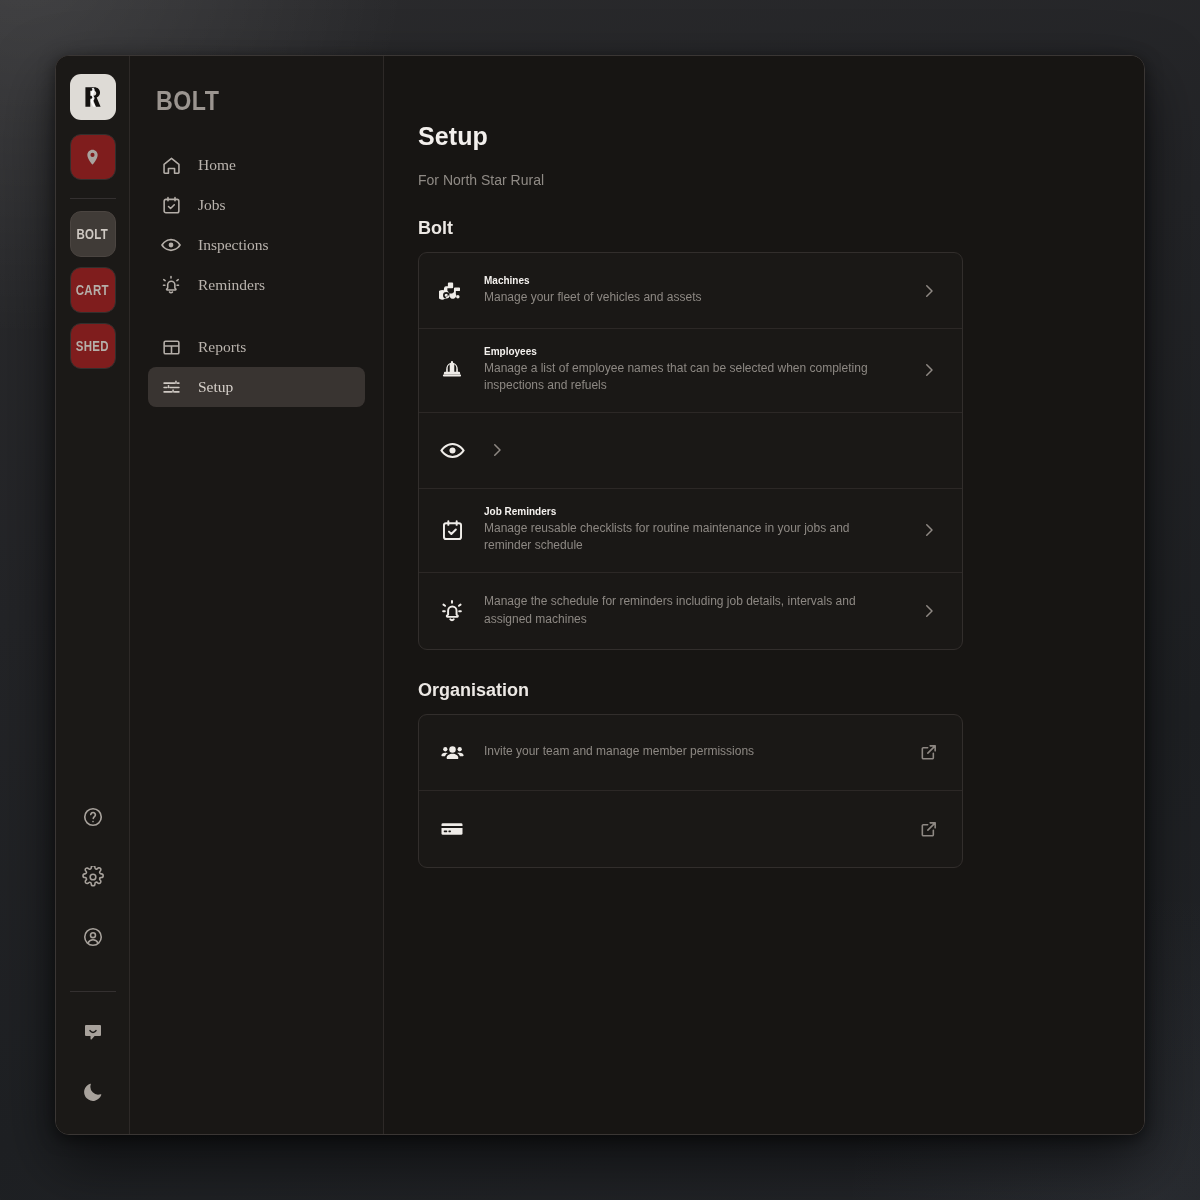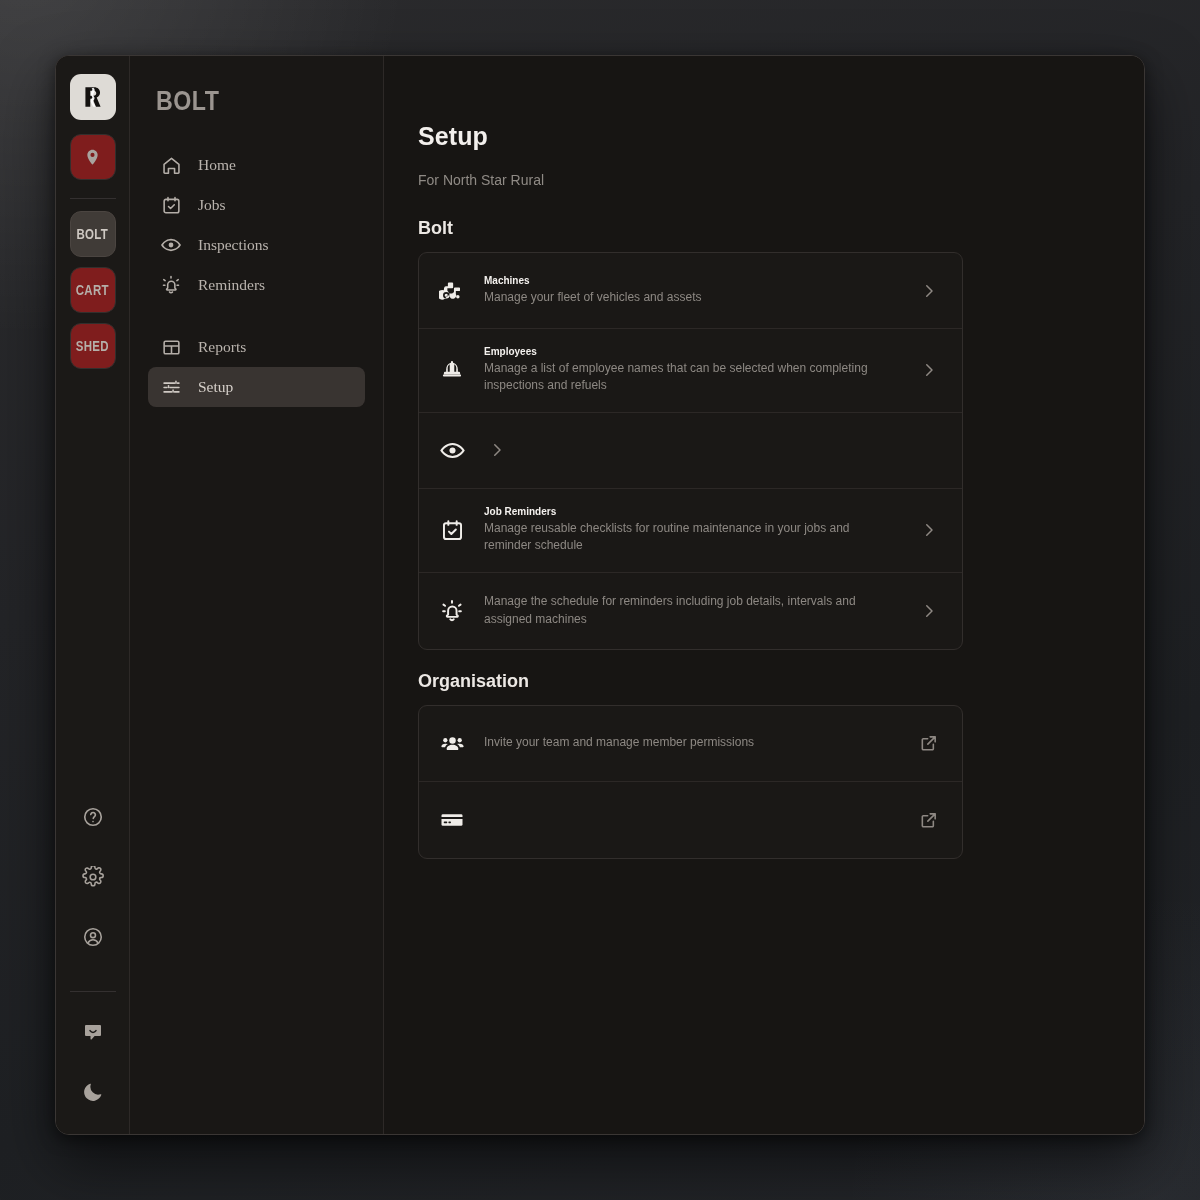--- a/index.html
+++ b/index.html
@@ -148,21 +148,21 @@
     font-size: 14px;
     color: #8f8a85;
     margin-top: 21px;
   }
   .section-heading {
     font-size: 18px;
     font-weight: 700;
     color: #ece8e4;
     margin: 30px 0 13px 0;
   }
-  .section-heading.second { margin-top: 21px; }
+  .section-heading.second { margin-top: 30px; }
 
   .card {
     width: 545px;
     border: 1px solid #322e2c;
     border-radius: 9px;
     background: #1a1816;
     overflow: hidden;
   }
   .row {
     display: flex;

